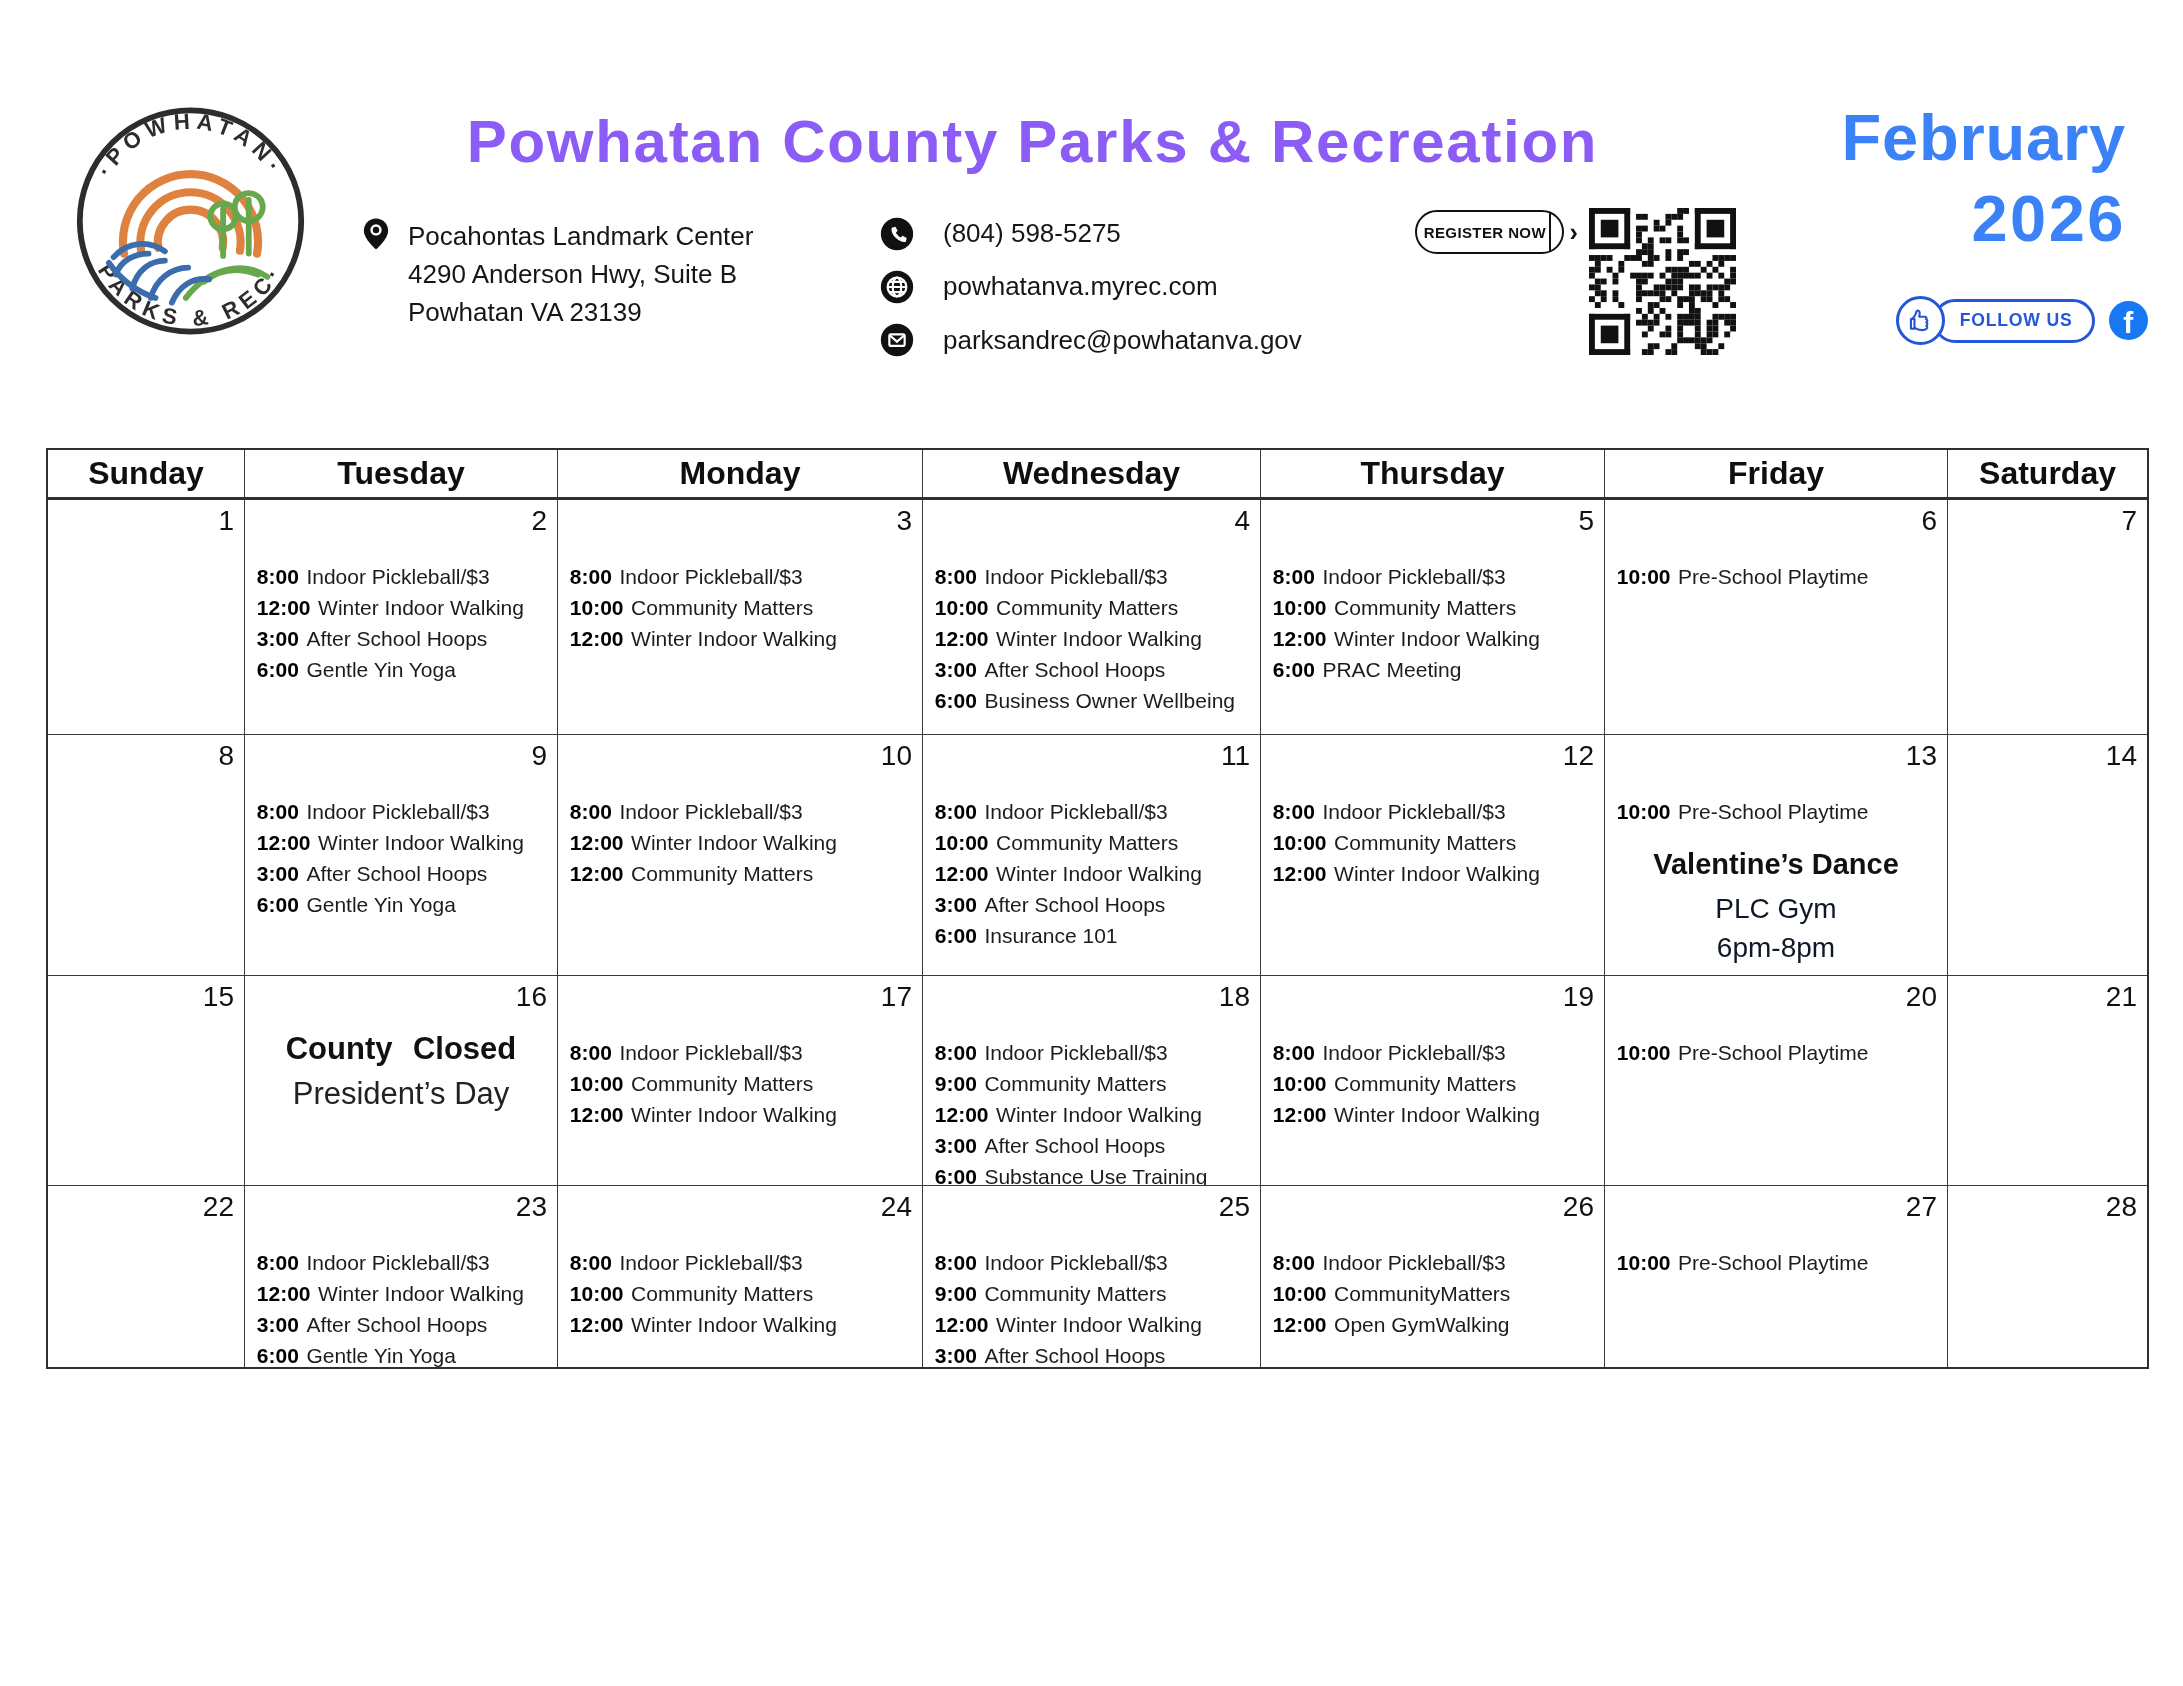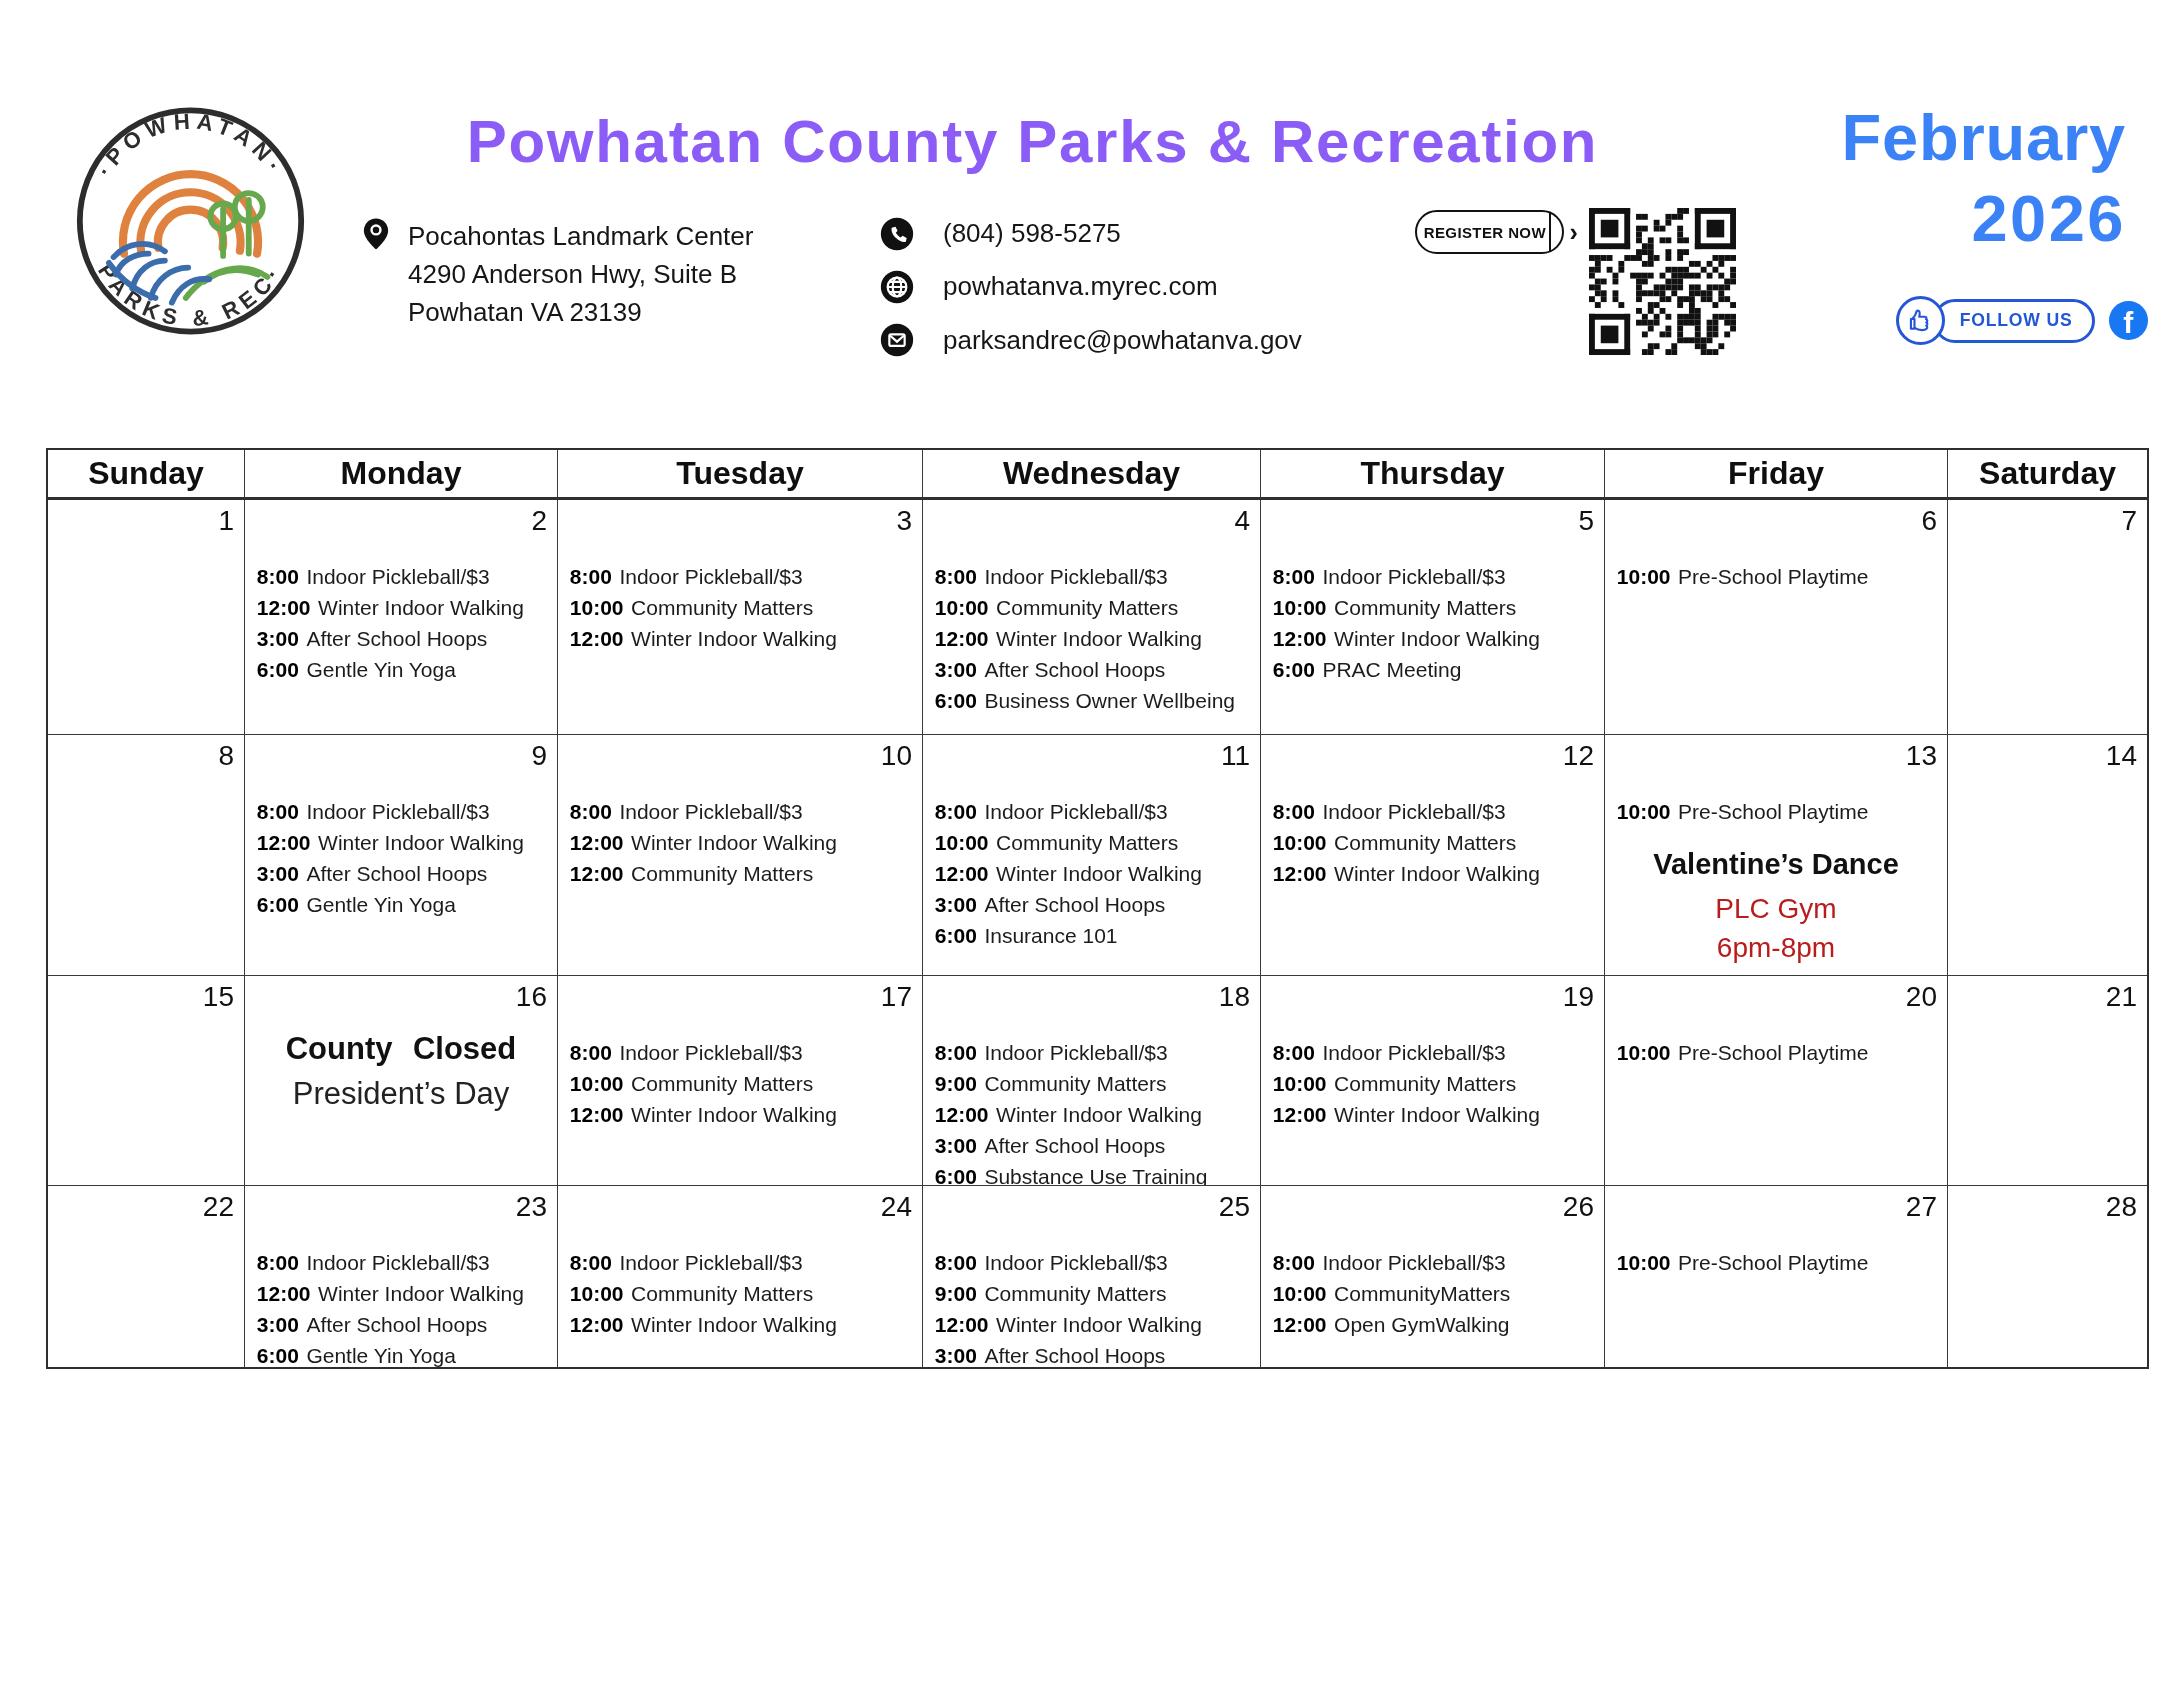--- a/index.html
+++ b/index.html
@@ -62,21 +62,21 @@
   .calgrid > div:nth-child(7n){border-right:none;}
   .calgrid > div:nth-child(n+29){border-bottom:none;}
   .dnum{text-align:right;padding:5px 10px 0 0;font-size:28px;font-weight:300;color:#111;}
   .events{margin-top:27px;padding:0 5px 0 11.8px;}
   .ev{font-size:21px;line-height:25px;margin-bottom:5.9px;color:#1c1c1c;}
   .ev b{margin-right:7.6px;color:#000;}
   .special{text-align:center;color:#111;}
   .sptitle{font-weight:bold;}
   .dance{margin-top:23.5px;}
   .dance .sptitle{font-size:29px;margin-bottom:8.4px;}
-  .dance .spline{font-size:28px;line-height:39px;color:#b91c1c;}
+  .dance .spline{font-size:28px;line-height:39px;color:#0f172a;}
   .closed{margin-top:18px;}
   .closed .sptitle{font-size:31px;word-spacing:11.8px;margin-bottom:5px;}
   .closed .spline{font-size:31px;line-height:44px;color:#222;}
 </style>
 </head>
 <body>
 
 <div class="abs logo">
   <svg viewBox="0 0 200 200" width="233" height="238">
     <circle cx="100" cy="100" r="95" fill="#ffffff" stroke="#2d2d2d" stroke-width="5"></circle>
@@ -395,22 +395,22 @@
   <div class="follow-pill">
     <span>FOLLOW US</span>
   </div>
   <div class="fb">
     <span>f</span>
   </div>
 </div>
 
 <div class="abs calgrid" id="calgrid">
     <div class="hcell">Sunday</div>
+    <div class="hcell">Tuesday</div>
     <div class="hcell">Monday</div>
-    <div class="hcell">Tuesday</div>
     <div class="hcell">Wednesday</div>
     <div class="hcell">Thursday</div>
     <div class="hcell">Friday</div>
     <div class="hcell">Saturday</div>
     <div class="cell">
       <div class="dnum">1</div>
     </div>
     <div class="cell">
       <div class="dnum">2</div>
       <div class="events">

